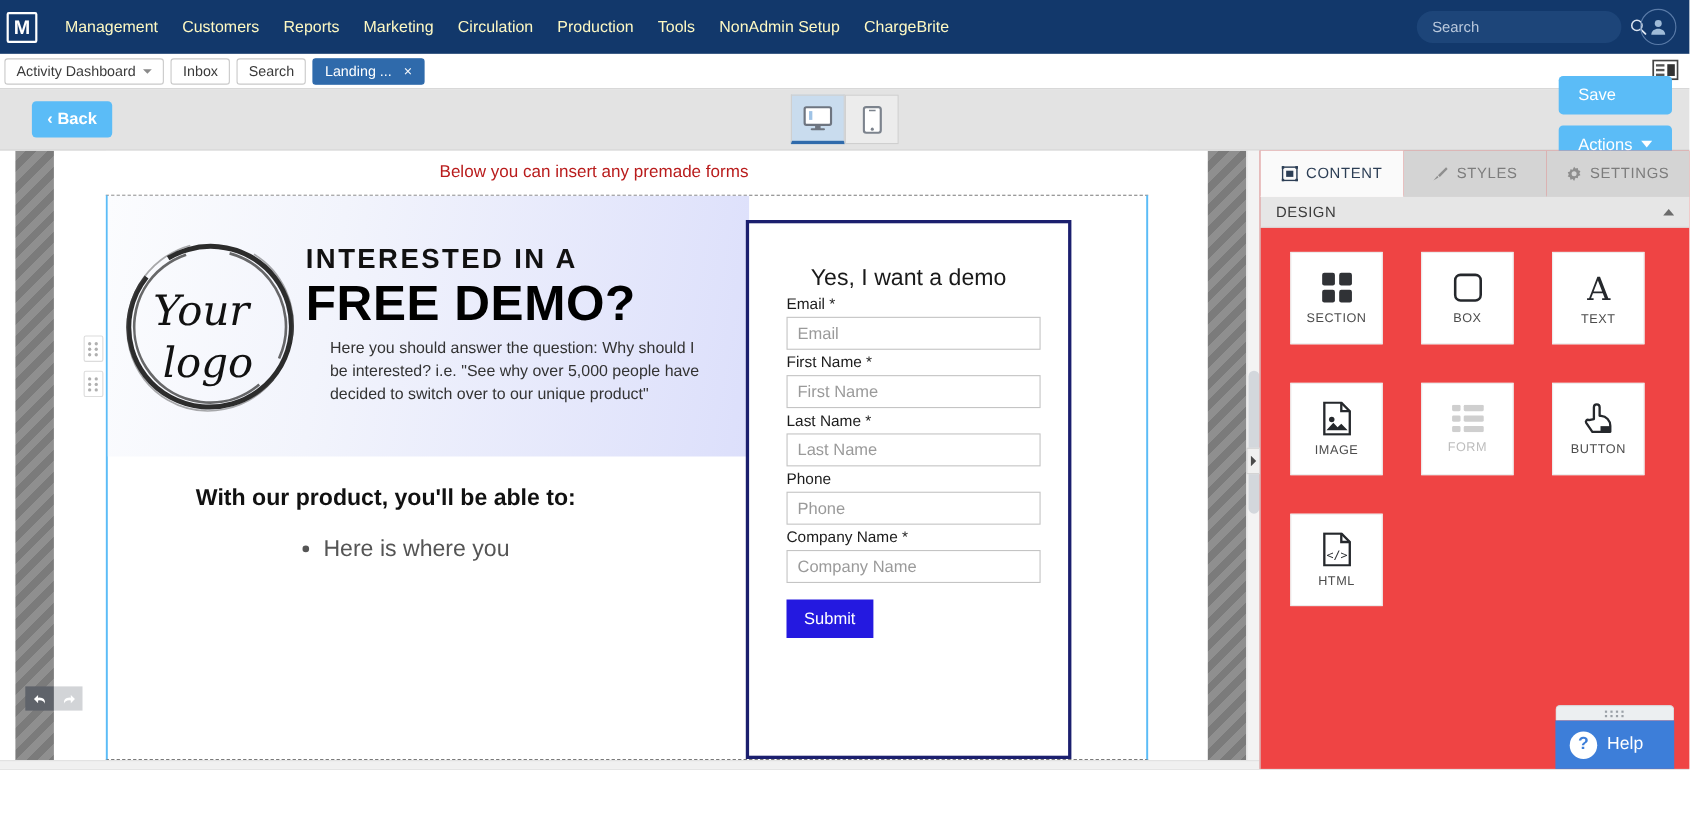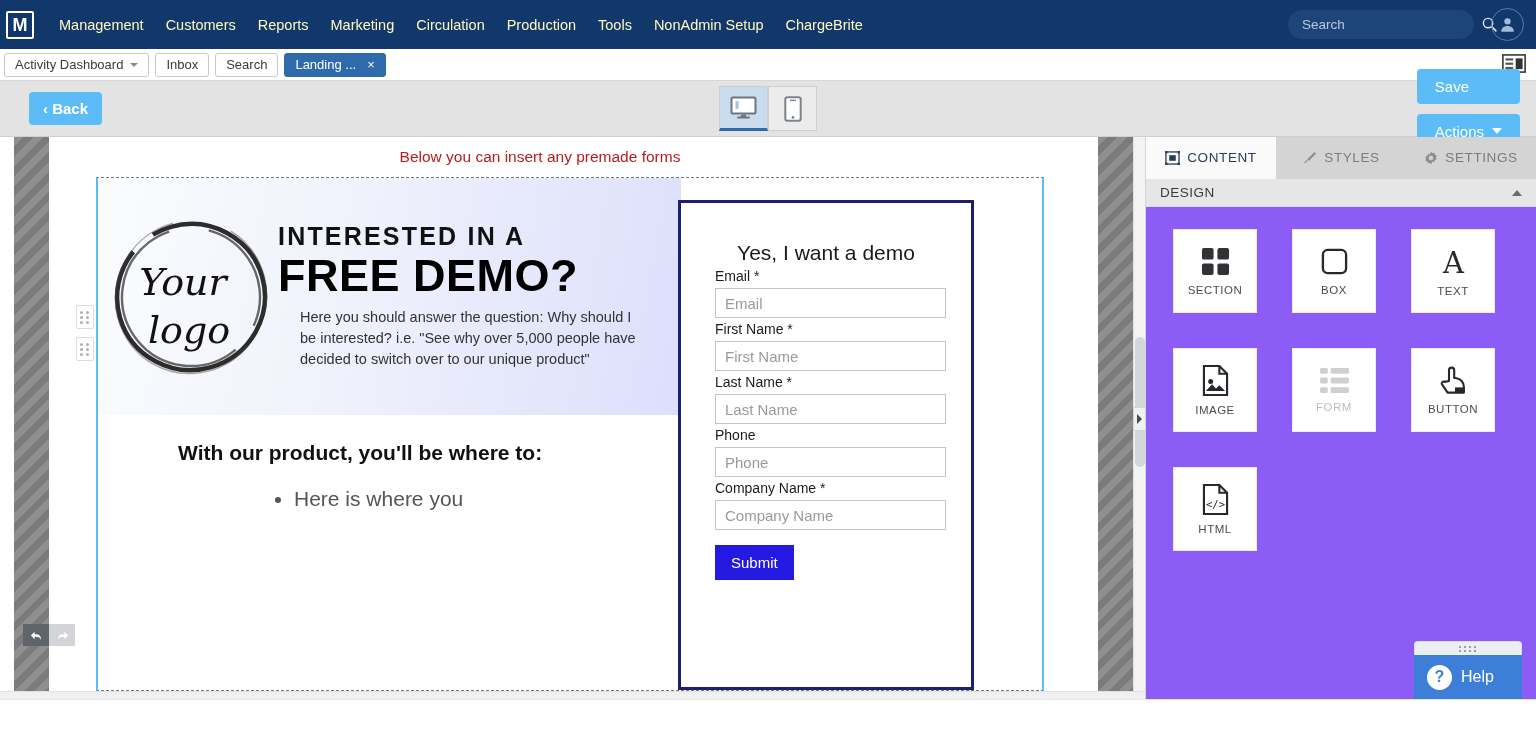--- a/index.html
+++ b/index.html
@@ -239,21 +239,21 @@
     border: 1px solid #d4d4d4; display: flex;
     align-items: center; justify-content: center; cursor: pointer; z-index: 8;
   }
   #canvasBottomBar {
     position: absolute; left: 0; right: 0; bottom: 0; height: 8px;
     background: #f0f0f0; border-top: 1px solid #e0e0e0;
   }
 
   
   #rightpanel {
-    width: 391px; flex: none; background: #8b5cf6;
+    width: 391px; flex: none; background: #ef4444;
     border-left: 1px solid #d6d6d6; position: relative;
   }
   #paneltabs { display: flex; height: 42px; }
   .ptab {
     flex: 1; display: flex; align-items: center; justify-content: center;
     gap: 7px; font-size: 13.5px; letter-spacing: .6px;
     background: #d4d4d4; color: #7c7c7c; cursor: pointer;
     border-bottom: 1px solid #d6d6d6;
   }
   .ptab.active {
@@ -438,21 +438,21 @@
             </svg>
           </div>
           <div id="heroText">
             <div class="l1">INTERESTED IN A</div>
             <div class="l2">FREE DEMO?</div>
             <div class="l3">Here you should answer the question: Why should I be interested? i.e. "See why over 5,000 people have decided to switch over to our unique product"</div>
           </div>
         </div>
 
 
-        <div id="bodyhead">With our product, you'll be where to:</div>
+        <div id="bodyhead">With our product, you'll be able to:</div>
 
         <ul id="bullets">
           <li>Here is where you</li>
         </ul>
 
         <div id="formcard">
           <h3>Yes, I want a demo</h3>
 
           <div class="fieldlabel">Email *</div>
           <div class="fieldbox">Email</div>

